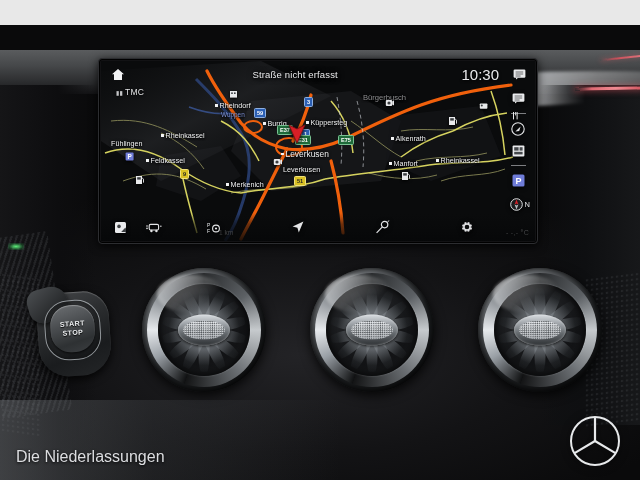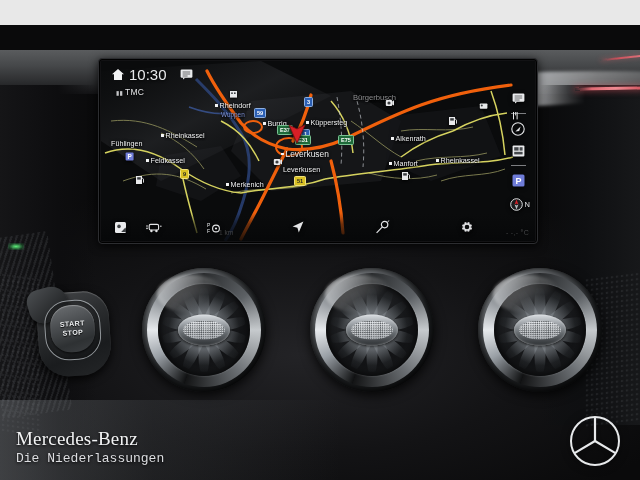--- a/index.html
+++ b/index.html
@@ -338,23 +338,22 @@
   #brand{
     position:absolute; left:16px; bottom:14px;
     z-index:20;
   }
   #brand .b1{
     color:#f2f3f4; font-size:19px; letter-spacing:.2px;
     font-family:"Liberation Serif", serif;
     text-shadow:0 1px 3px rgba(0,0,0,.9);
   }
   #brand .b2{
-    color:#dcdde0; font-size:13px; margin-top:1px;
+    color:#dcdde0; font-size:16px; margin-top:1px;
     text-shadow:0 1px 3px rgba(0,0,0,.9);
-    font-family:Liberation Mono, monospace;
   }
   #footer-fade{
     position:absolute; left:0; bottom:0; width:340px; height:80px;
     background:linear-gradient(90deg, rgba(120,124,128,.42) 0%, rgba(90,94,98,.22) 45%, rgba(0,0,0,0) 100%);
     z-index:15;
   }
   #star-logo{
     position:absolute; right:18px; bottom:12px; z-index:20;
     filter:drop-shadow(0 1px 4px rgba(0,0,0,.8));
   }
@@ -474,21 +473,21 @@
         </div>
         <div class="poi big" style="left: 180px; top: 88px;">
           <span>Leverkusen</span>
         </div>
         <div class="poi nodot" style="left: 182px; top: 104px;">
           <span>Leverkusen</span>
         </div>
         <div class="poi " style="left: 125px; top: 119px;">
           <span>Merkenich</span>
         </div>
-        <div class="poi grey" style="left: 252px; top: 32px;">
+        <div class="poi grey" style="left: 262px; top: 32px;">
           <span>Bürgerbusch</span>
         </div>
         <div class="poi water" style="left: 120px; top: 50px;">
           <span>Wuppen</span>
         </div>
       </div>
     <div id="shield-layer">
         <div class="shield aut" style="left: 153px; top: 47px;">59</div>
         <div class="shield aut" style="left: 203px; top: 36px;">3</div>
         <div class="shield aut" style="left: 200px; top: 68px;">1</div>
@@ -565,20 +564,21 @@
     <svg id="dest-arrow" width="20" height="22" viewBox="0 0 20 22">
       <path d="M10 22 L2 4 L10 8 L18 4 Z" fill="#d61f26" stroke="#7e1015" stroke-width=".8"></path>
     </svg>
 
     <div id="status-bar">
       <span id="home-icon-wrap">
         <svg width="14" height="13" viewBox="0 0 14 13">
           <path d="M7 1 L13 6.2 H11 V12 H3 V6.2 H1 Z" fill="#f2f3f4"></path>
         </svg>
       </span>
+      <span class="hdr-title">Straße nicht erfasst</span>
       <span id="clock">10:30</span>
       <span id="msg-icon-wrap">
         <svg width="13" height="11" viewBox="0 0 13 11">
           <rect x=".6" y=".6" width="11.8" height="8.2" rx="1.2" fill="#e9eaec"></rect>
           <path d="M3 8.8 L3 10.6 L5.2 8.8 Z" fill="#e9eaec"></path>
           <g stroke="#4a4c4f" stroke-width=".8">
             <line x1="2.6" y1="3" x2="10.2" y2="3"></line>
             <line x1="2.6" y1="5" x2="10.2" y2="5"></line>
             <line x1="2.6" y1="7" x2="7.6" y2="7"></line>
           </g>
@@ -788,21 +788,20 @@
   <div id="ss-stalk"></div>
   <div id="ss-ring"></div>
   <div id="ss-btn">
     <span>START</span>
     <span>STOP</span>
   </div>
 </div>
 
 <div id="footer-fade"></div>
 <div id="brand">
-  <div class="b1">Mercedes-Benz</div>
   <div class="b2">Die Niederlassungen</div>
 </div>
 <svg id="star-logo" width="54" height="54" viewBox="0 0 54 54">
   <circle cx="27" cy="27" r="24" fill="none" stroke="#e7e9eb" stroke-width="2"></circle>
   <g stroke="#e7e9eb" stroke-width="2.2" stroke-linecap="round">
     <line x1="27" y1="27" x2="27" y2="4"></line>
     <line x1="27" y1="27" x2="7.4" y2="38.6"></line>
     <line x1="27" y1="27" x2="46.6" y2="38.6"></line>
   </g>
 </svg>

